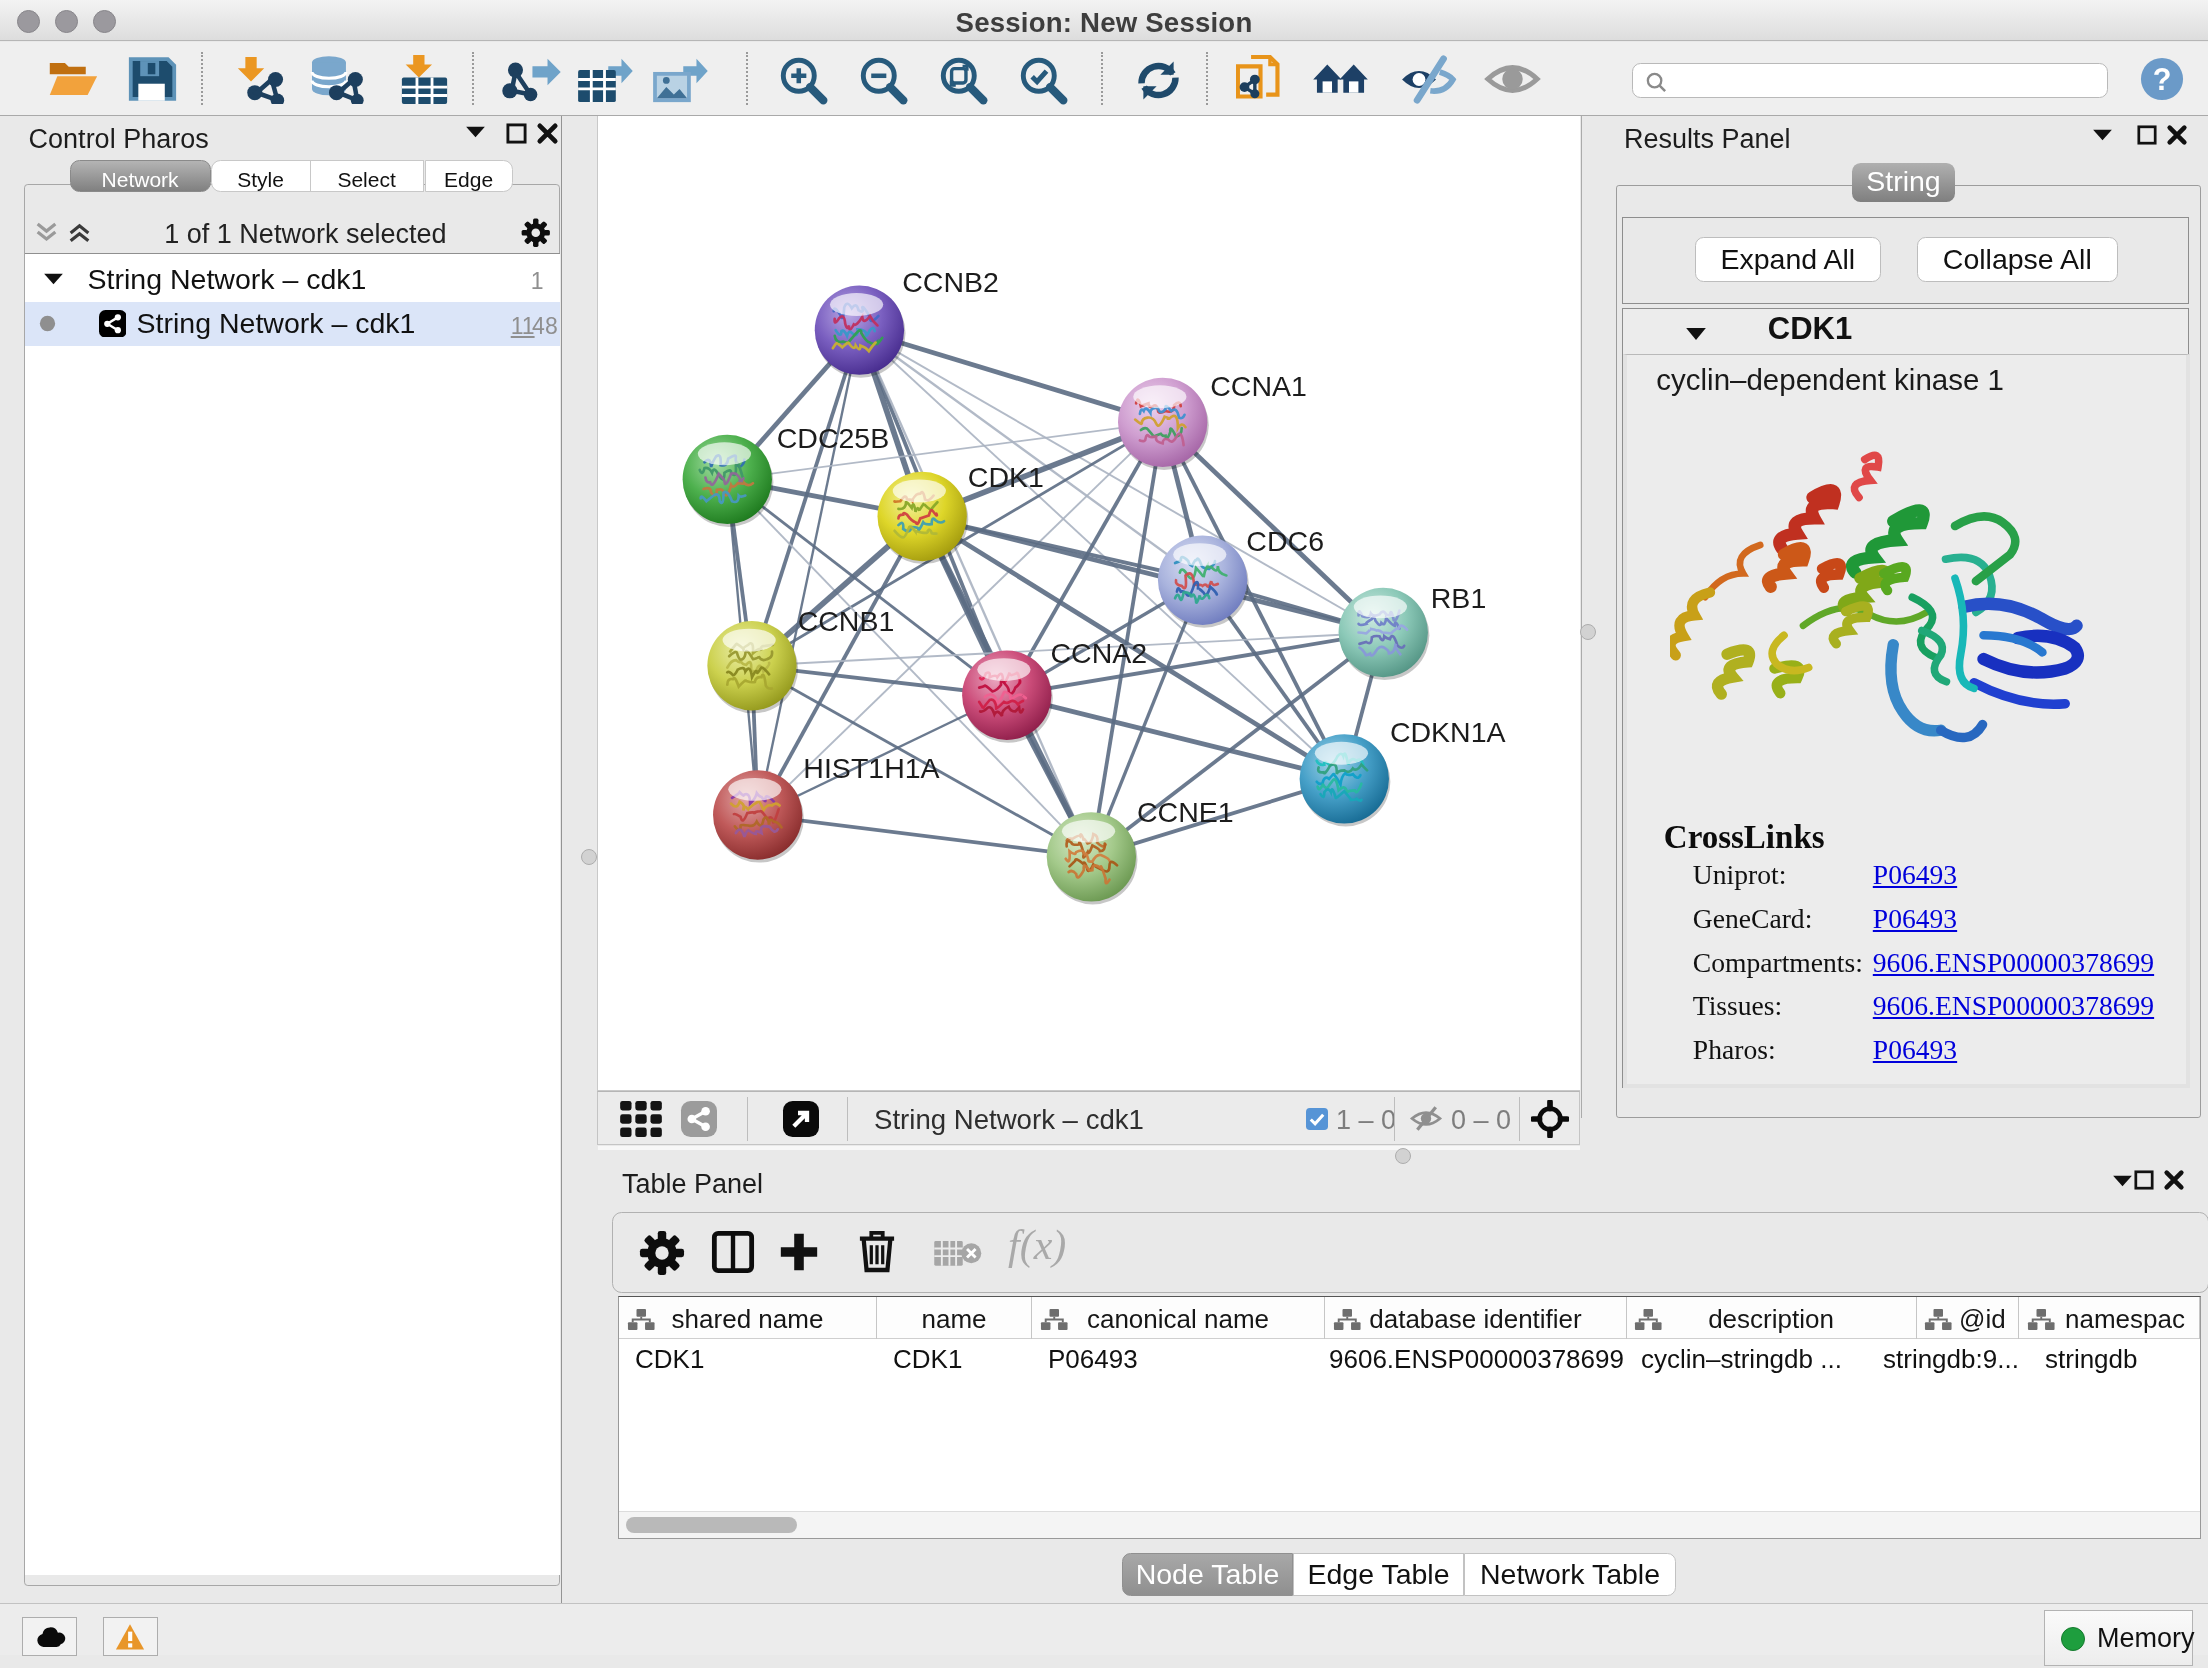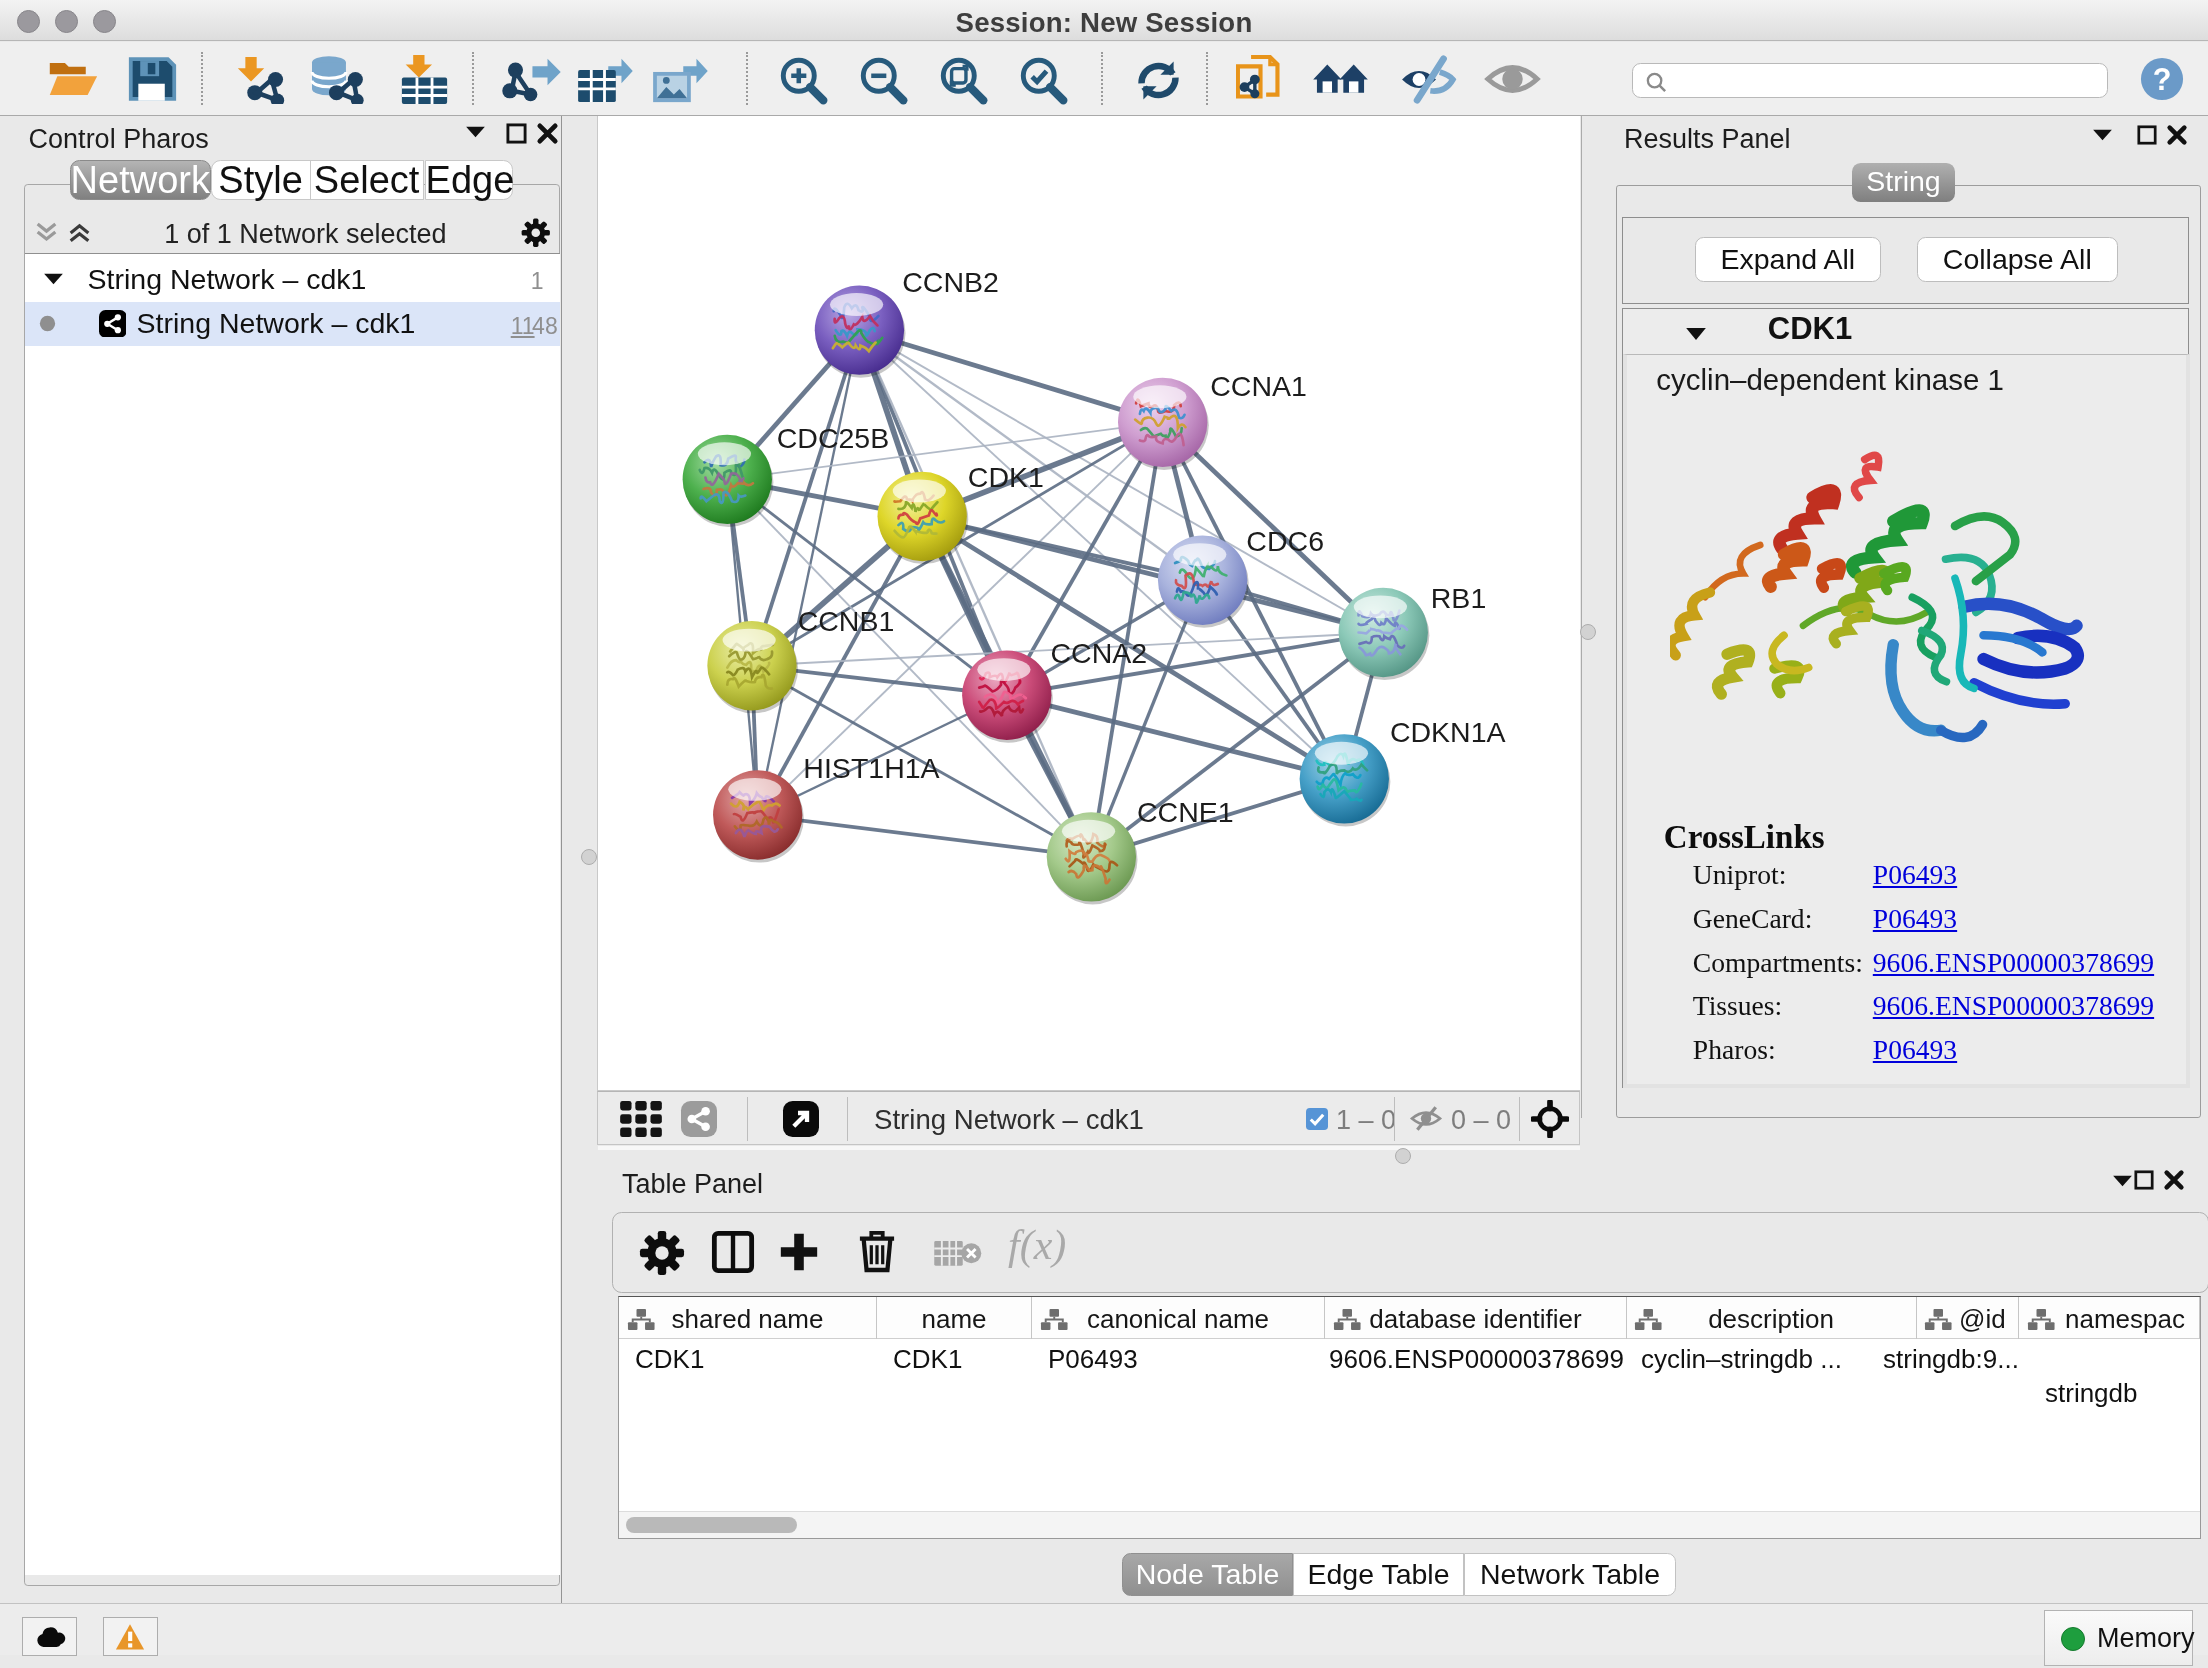--- a/index.html
+++ b/index.html
@@ -21,21 +21,21 @@
   .tbi { position:absolute; top:13.3px; }
   .vsep { position:absolute; top:9.5px; height:53px; width:0;
     border-left:2.9px dotted #9a9a9a; }
   #searchbox { position:absolute; left:1632px; top:21px; width:476px; height:35px;
     background:#ffffff; border:1.9px solid #b9b9b9; border-radius:8.6px; }
 
   
   #cpanel { left:7.6px; top:116px; width:554px; height:1487px; background:#e9e9e9; border-right:1.9px solid #949494; }
   .ptitle { font-size:27px; color:#1d1d1d; }
   .panelicons { position:absolute; display:flex; gap:8.6px; align-items:center; }
-  .tab { position:absolute; top:44px; z-index:3; height:40px; text-align:center; font-size:38px;
+  .tab { position:absolute; top:44px; z-index:3; height:32px; text-align:center; font-size:21px;
     color:#111; background:#ffffff; border:1px solid #c8c8c8; line-height:38px; }
   .tabsel { background:linear-gradient(#b4b4b4,#808080); color:#ffffff; border-color:#8a8a8a; }
   #cp-sub { left:16px; top:68px; width:536px; height:1402px; border:1px solid #a7a7a7;
     background:#e9e9e9; border-radius:3.8px; }
   #cp-toolstrip { left:0px; top:27px; width:535px; height:41px; }
   #cp-tree { left:0px; top:68px; width:535px; height:1322px; background:#ffffff;
     border-top:1px solid #8f8f8f; }
   .trow { position:absolute; left:0; width:535px; height:43px; font-size:28.5px; color:#111; }
 
   
@@ -779,21 +779,21 @@
           <span style="left:46px;width:auto;text-align:left;">namespac</span>
         </div>
     </div>
     <div id="trowvals" style="position:absolute;left:0;top:42px;width:100%;height:42px;font-size:26px;color:#111;">
       <span style="position:absolute;left:16px;top:4.8px;">CDK1</span>
       <span style="position:absolute;left:274px;top:4.8px;">CDK1</span>
       <span style="position:absolute;left:429px;top:4.8px;">P06493</span>
       <span style="position:absolute;left:710px;top:4.8px;">9606.ENSP00000378699</span>
       <span style="position:absolute;left:1022px;top:4.8px;">cyclin–stringdb ...</span>
       <span style="position:absolute;left:1264px;top:4.8px;">stringdb:9...</span>
-      <span style="position:absolute;left:1426px;top:4.8px;margin-top:34px;">stringdb</span>
+      <span style="position:absolute;left:1426px;top:4.8px;">stringdb</span>
     </div>
     <div style="position:absolute;left:0;bottom:0;width:100%;height:27px;background:#f4f4f4;border-top:1px solid #dcdcdc;">
       <div style="position:absolute;left:6.7px;top:4.8px;width:171px;height:16px;border-radius:8.6px;background:#b9b9b9;"></div>
     </div>
   </div>
   <div id="ttabs" style="position:absolute;left:535px;top:403px;height:43px;">
     <div class="ttab tsel" style="width:171px;border-radius:8.6px 0 0 8.6px;">Node Table</div><div class="ttab" style="width:171px;">Edge Table</div><div class="ttab" style="width:212px;border-radius:0 8.6px 8.6px 0;">Network Table</div>
   </div>
 </div>
 

